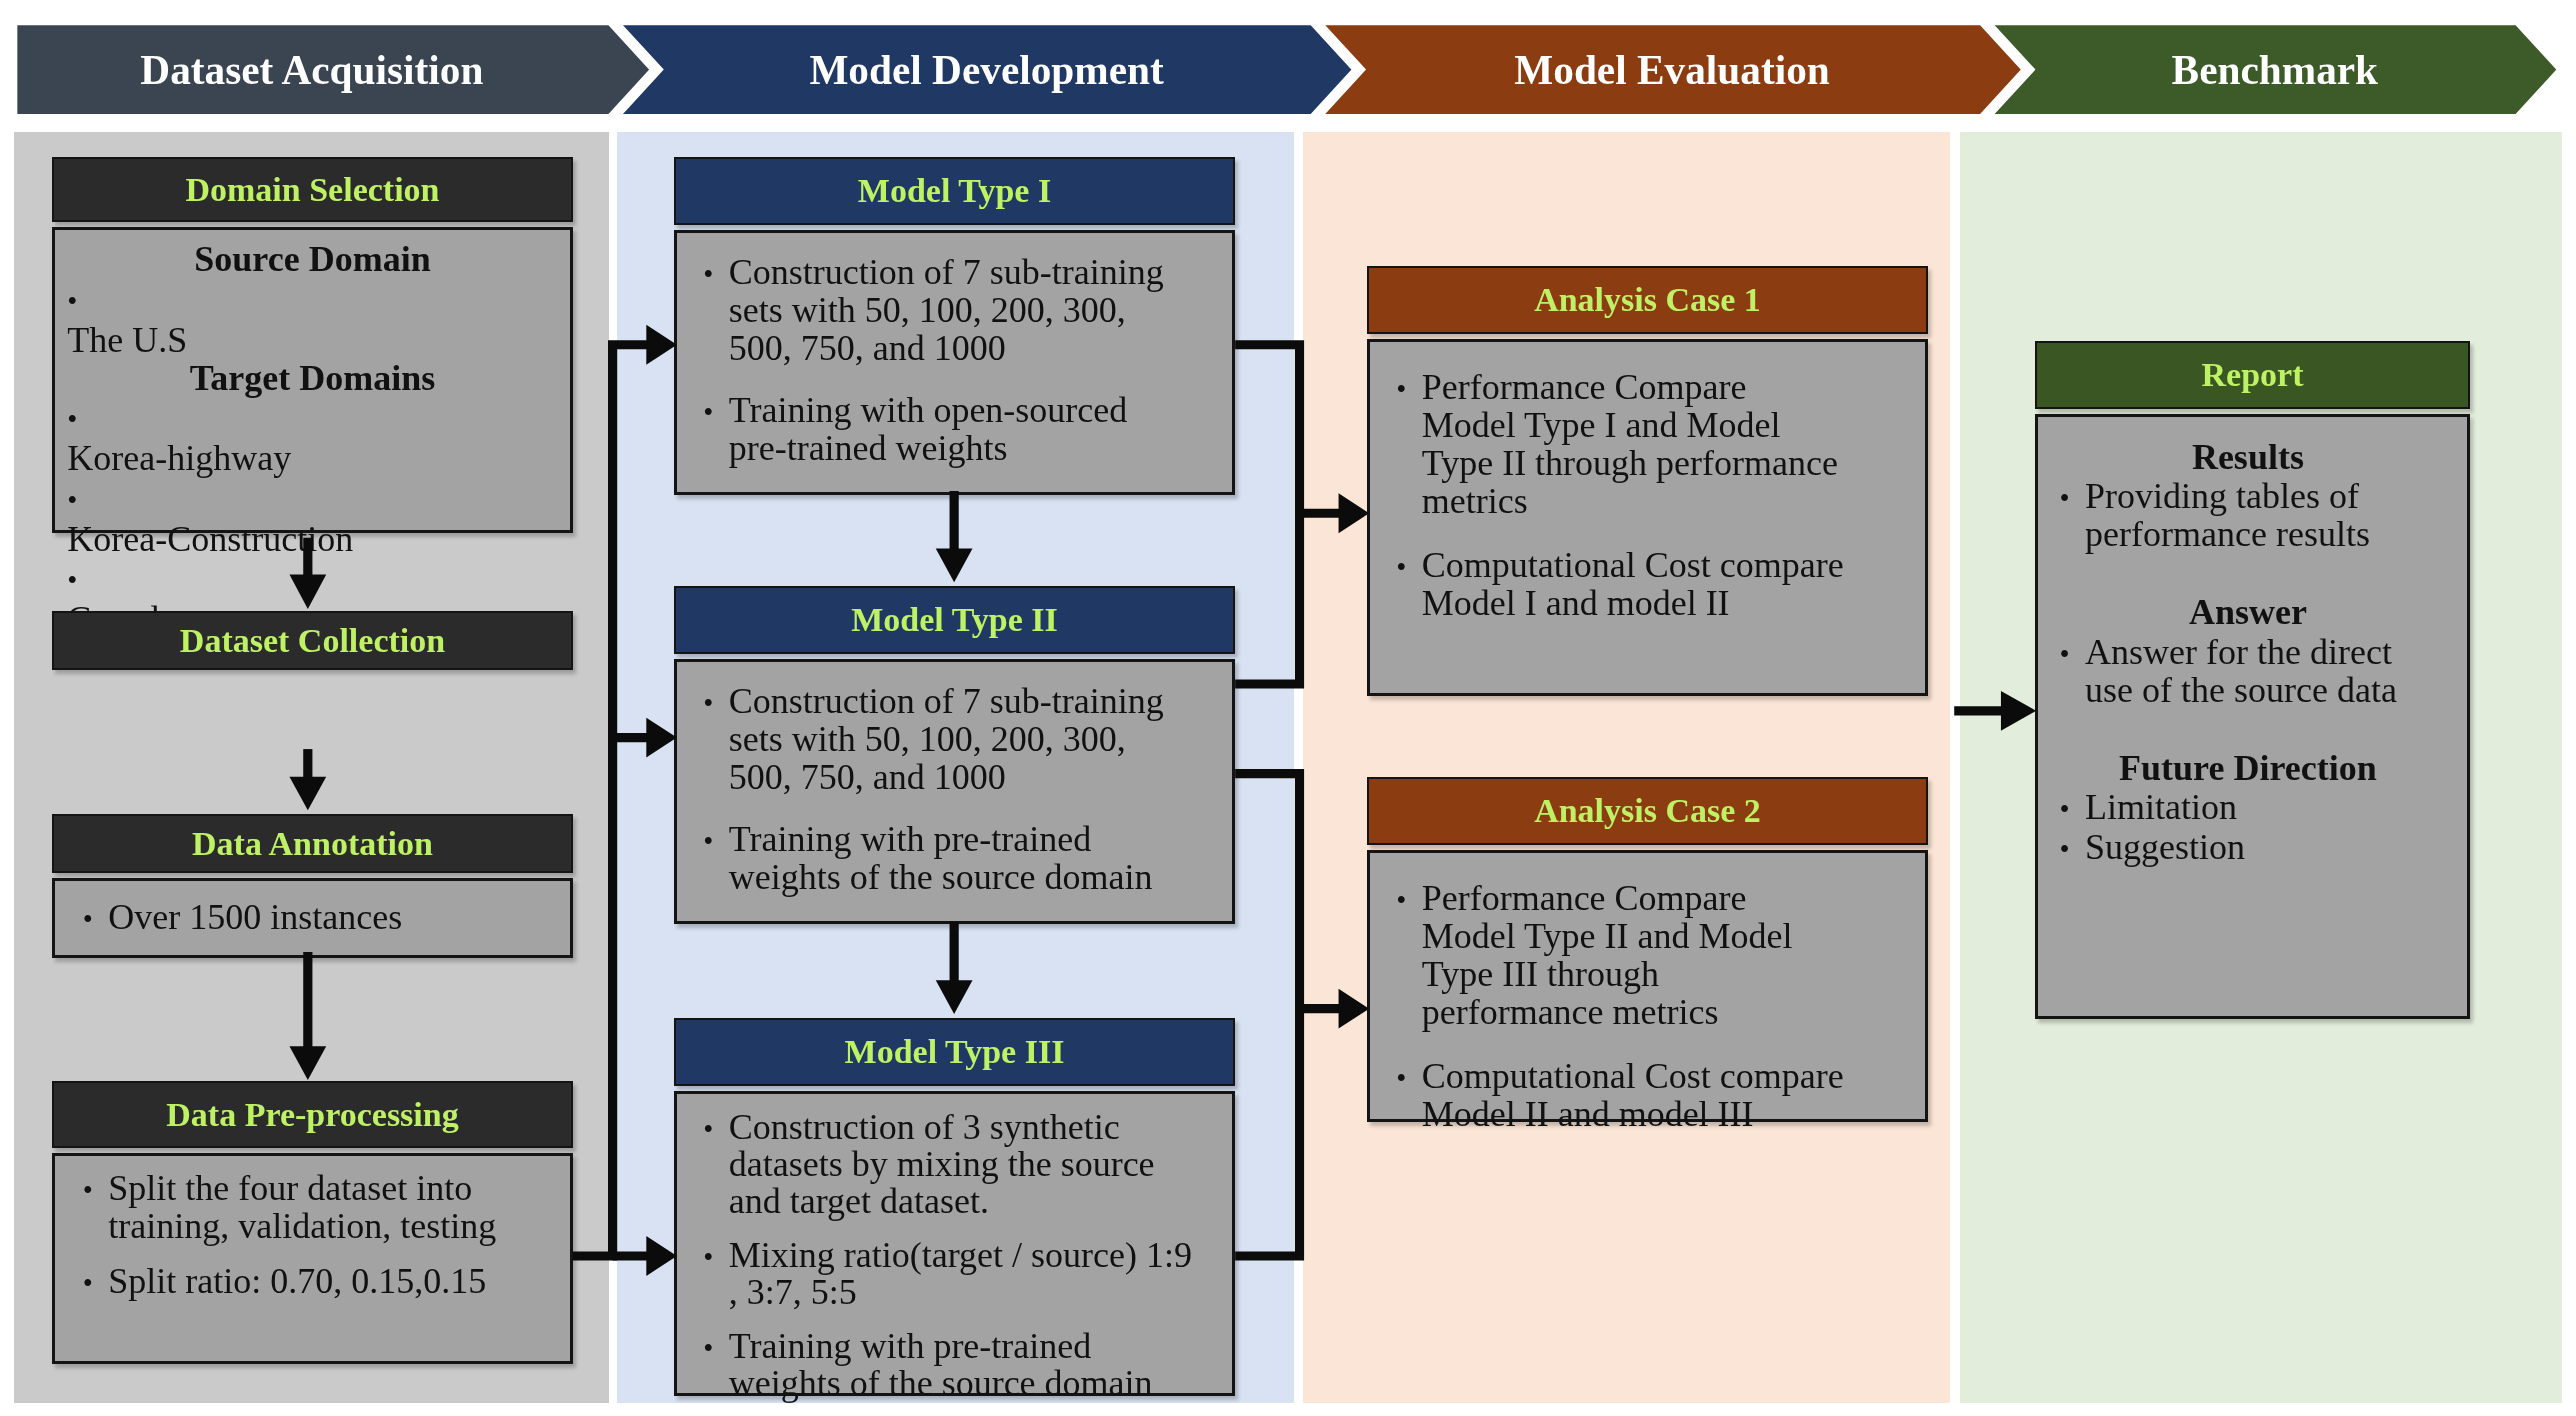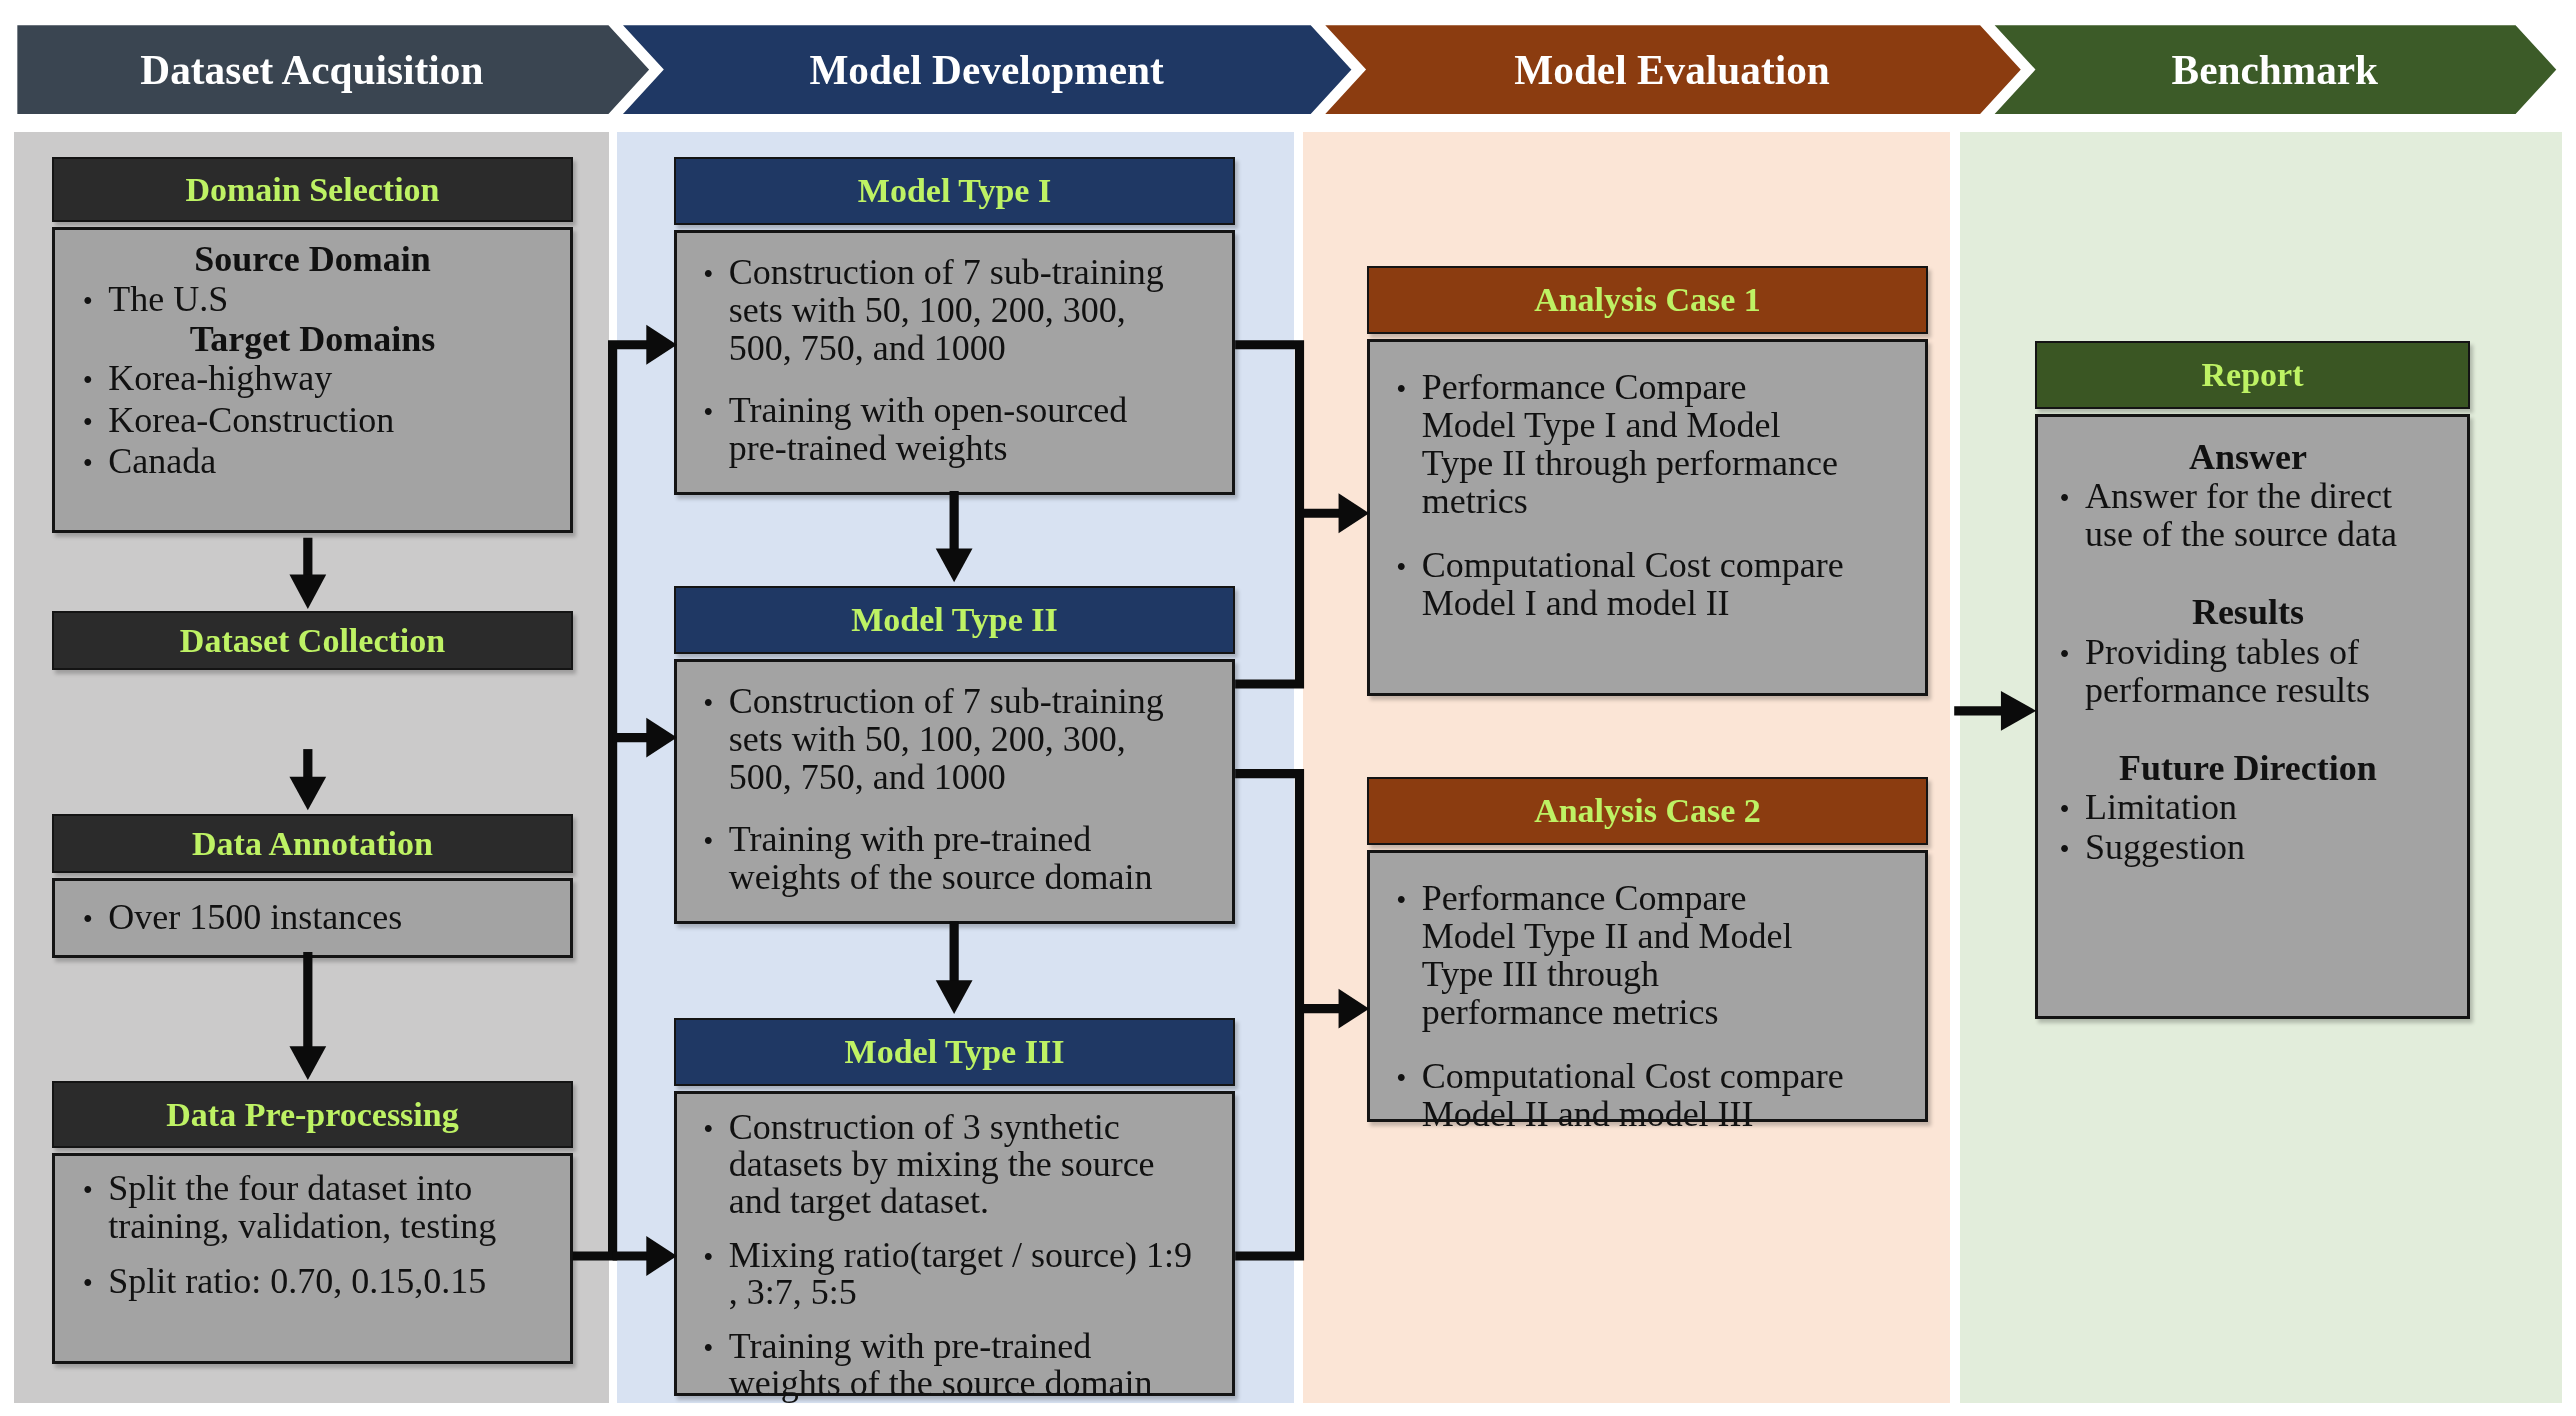--- a/index.html
+++ b/index.html
@@ -39,21 +39,21 @@
   }
   .li{display:flex;align-items:flex-start;}
   .dot{flex:0 0 41px;text-align:center;}
   .dot::before{content:"\2022";font-size:0.8em;}
   .t{flex:1;padding-right:6.1px;}
   .hcen{text-align:center;font-weight:bold;}
   
   #box-domain-selection{left:52px;top:157px;width:521px;}
   #box-domain-selection .bhead{height:61px;}
   #box-domain-selection .bbody{height:306px;padding:10.7px 12.3px 0 12.3px;}
-  #box-domain-selection .li{margin-top:1.5px;}
+  #box-domain-selection .li{margin-top:1.5px;flex-direction:column;}
   #box-dataset-collection{left:52px;top:611px;width:521px;}
   #box-dataset-collection .bhead{height:55px;}
   #box-dataset-collection .bbody{height:80px;padding:17px 12.3px 0 12.3px;}
   #box-data-annotation{left:52px;top:814px;width:521px;}
   #box-data-annotation .bhead{height:55px;}
   #box-data-annotation .bbody{height:80px;padding:17px 12.3px 0 12.3px;}
   #box-data-preprocessing{left:52px;top:1081px;width:521px;}
   #box-data-preprocessing .bhead{height:63px;}
   #box-data-preprocessing .bbody{height:211px;padding:13.8px 7.7px 0 12.3px;}
   #box-data-preprocessing .li + .li{margin-top:17px;}
@@ -246,31 +246,31 @@
       </div>
     </div>
   </div>
 
   <div class="box" id="box-report">
     <div class="bhead green">
       <span>Report</span>
     </div>
     <div class="bbody">
       <div class="sec">
+        <div class="hcen">Results</div>
+        <div class="li">
+          <span class="dot"></span>
+          <span class="t">Providing tables of performance results</span>
+        </div>
+      </div>
+      <div class="sec">
         <div class="hcen">Answer</div>
         <div class="li">
           <span class="dot"></span>
           <span class="t">Answer for the direct use of the source data</span>
-        </div>
-      </div>
-      <div class="sec">
-        <div class="hcen">Results</div>
-        <div class="li">
-          <span class="dot"></span>
-          <span class="t">Providing tables of performance results</span>
         </div>
       </div>
       <div class="sec">
         <div class="hcen">Future Direction</div>
         <div class="li">
           <span class="dot"></span>
           <span class="t">Limitation</span>
         </div>
         <div class="li">
           <span class="dot"></span>

